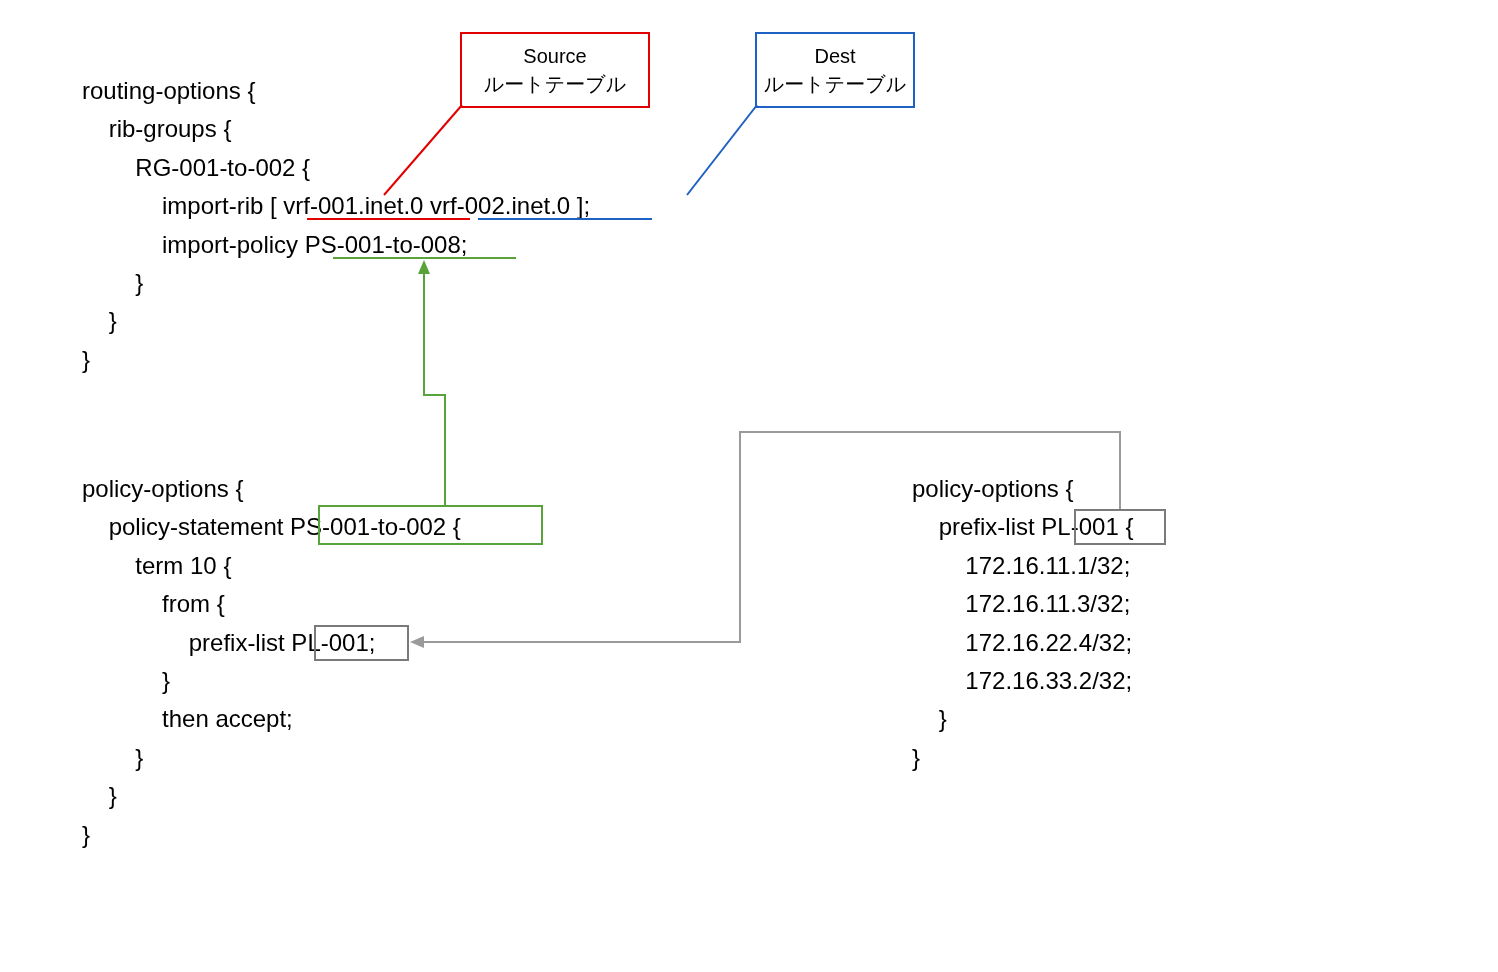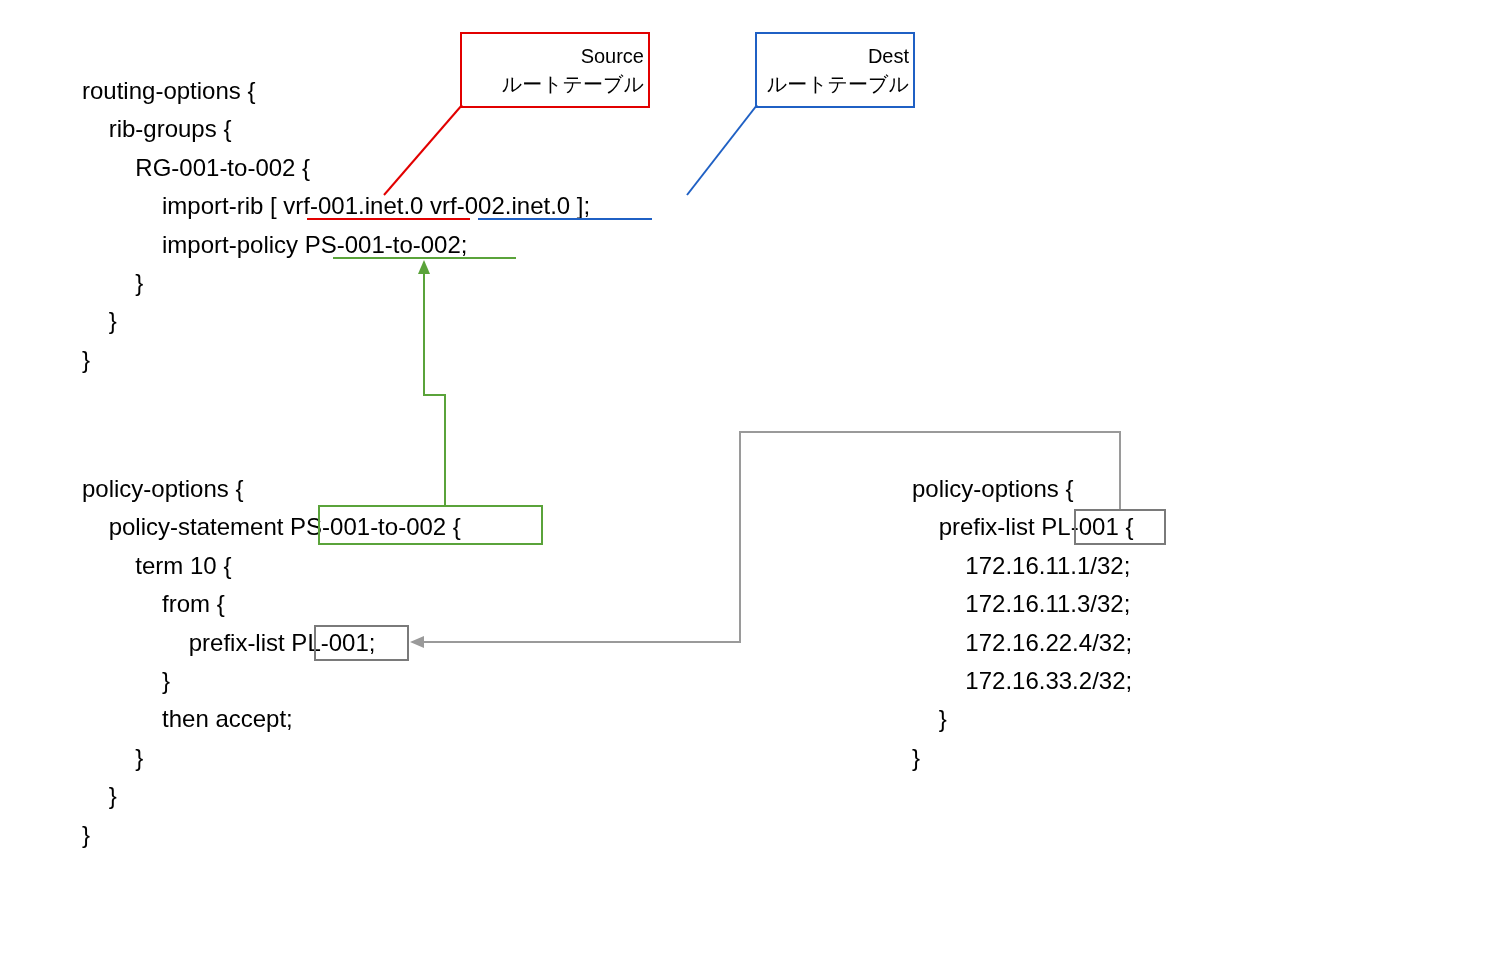--- a/index.html
+++ b/index.html
@@ -16,21 +16,21 @@
     position: absolute;
     font-size: 24px;
     line-height: 1.6;
     color: #000;
     white-space: pre;
   }
   .label-box {
     position: absolute;
     border: 2px solid;
     padding: 8px 4px;
-    text-align: right;
+    text-align: center;
     font-size: 20px;
     line-height: 1.4;
     background: #fff;
   }
   .label-box.red { border-color: #e20000; }
   .label-box.blue { border-color: #1f60c4; }
   .hl-box {
     position: absolute;
     border: 2px solid;
     background: transparent;
@@ -54,21 +54,21 @@
 
 <div class="label-box blue" style="left:755px; top:32px; width:160px;">
   <div>Dest</div>
   <div>ルートテーブル</div>
 </div>
 
 <div class="code-block" style="left:82px; top:72px;">routing-options {
     rib-groups {
         RG-001-to-002 {
             import-rib [ vrf-001.inet.0 vrf-002.inet.0 ];
-            import-policy PS-001-to-002;
+            import-policy PS-001-to-008;
         }
     }
 }</div>
 
 <div class="code-block" style="left:82px; top:470px;">policy-options {
     policy-statement PS-001-to-002 {
         term 10 {
             from {
                 prefix-list PL-001;
             }

